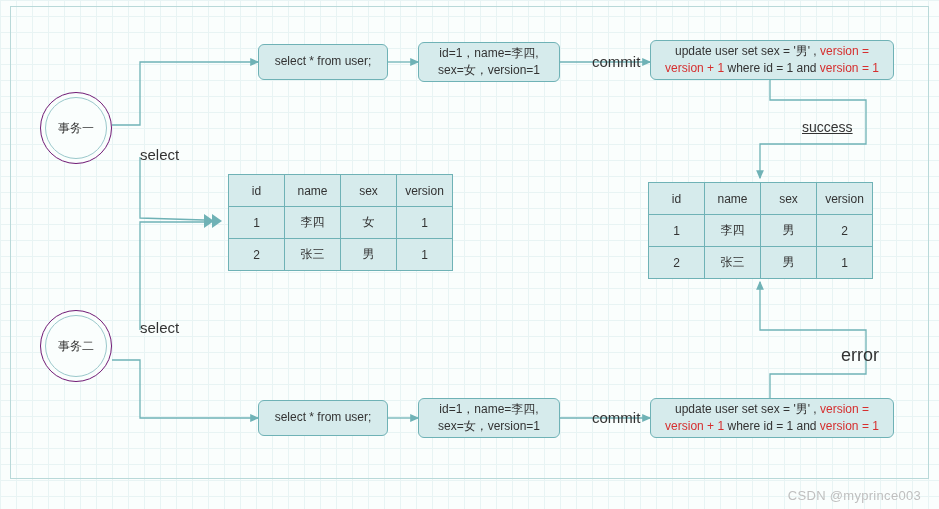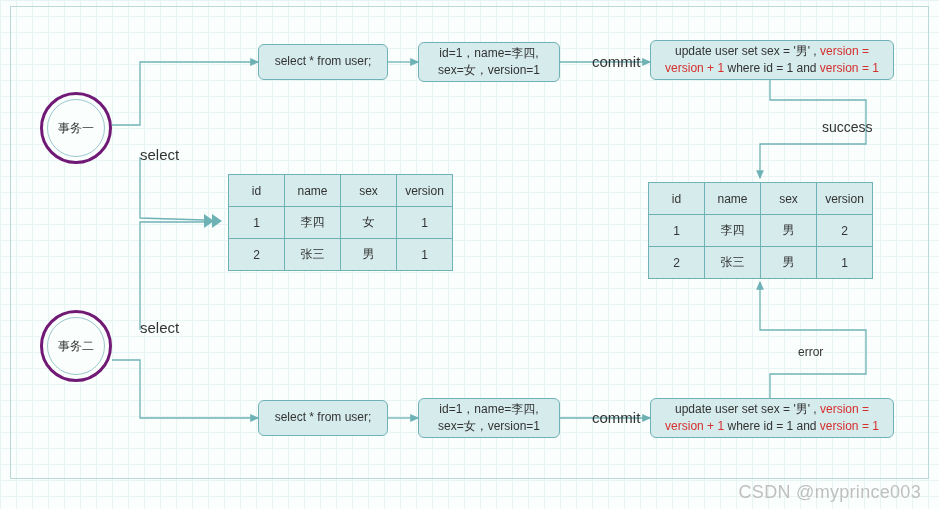--- a/index.html
+++ b/index.html
@@ -25,21 +25,21 @@
     border: 1px solid #6fb2b6;
     border-radius: 6px;
     display: flex; align-items: center; justify-content: center;
     text-align: center;
     padding: 6px 10px;
     line-height: 1.45;
   }
   .circle {
     position: absolute;
     width: 72px; height: 72px;
-    border: 3px solid #701a75;
+    border: 1px solid #701a75;
     border-radius: 50%;
     display: flex; align-items: center; justify-content: center;
     background: #fafefd;
   }
   .circle::before {
     content: "";
     position: absolute;
     inset: 4px;
     border: 1px solid #9ac8cb;
     border-radius: 50%;
@@ -72,21 +72,21 @@
   }
   .edgepath {
     fill: none;
     stroke: #6fb2b6;
     stroke-width: 1.3;
   }
   .arrowhead { fill: #6fb2b6; }
   .dblarrow { fill: #6fb2b6; }
   .watermark {
     position: absolute; right: 18px; bottom: 6px;
-    color: #bfbfbf; font-size: 18px;
+    color: #bfbfbf; font-size: 13px;
     letter-spacing: .3px;
   }
 </style>
 </head>
 <body>
 
 <div class="frame"></div>
 
 <svg class="edges">
   <defs>
@@ -123,22 +123,22 @@
   <span>事务一</span>
 </div>
 <div class="circle" style="left:40px; top:310px;">
   <span>事务二</span>
 </div>
 
 <div class="lbl" style="left:138px; top:145px;">select</div>
 <div class="lbl" style="left:138px; top:318px;">select</div>
 <div class="lbl" style="left:590px; top:52px;">commit</div>
 <div class="lbl" style="left:590px; top:408px;">commit</div>
-<div class="lbl" style="left:820px; top:118px; font-size:14px;">success</div>
-<div class="lbl" style="left:796px; top:344px; font-size:12px;">error</div>
+<div class="lbl" style="left:800px; top:118px; font-size:14px;text-decoration:underline;">success</div>
+<div class="lbl" style="left:839px; top:344px; font-size:18px;">error</div>
 
 <div class="box" style="left:258px; top:44px; width:130px; height:36px;">
   <span>select * from user;</span>
 </div>
 <div class="box" style="left:418px; top:42px; width:142px; height:40px;">
   <span>
     <span>id=1，name=李四,</span><br>
     <span>sex=女，version=1</span>
   </span>
 </div>

